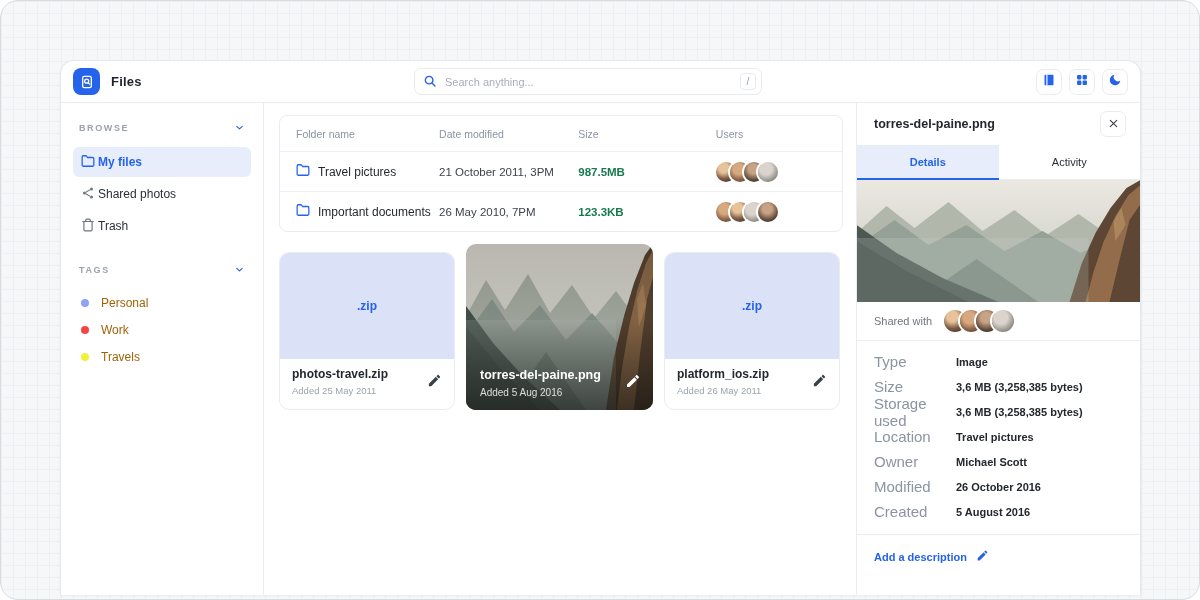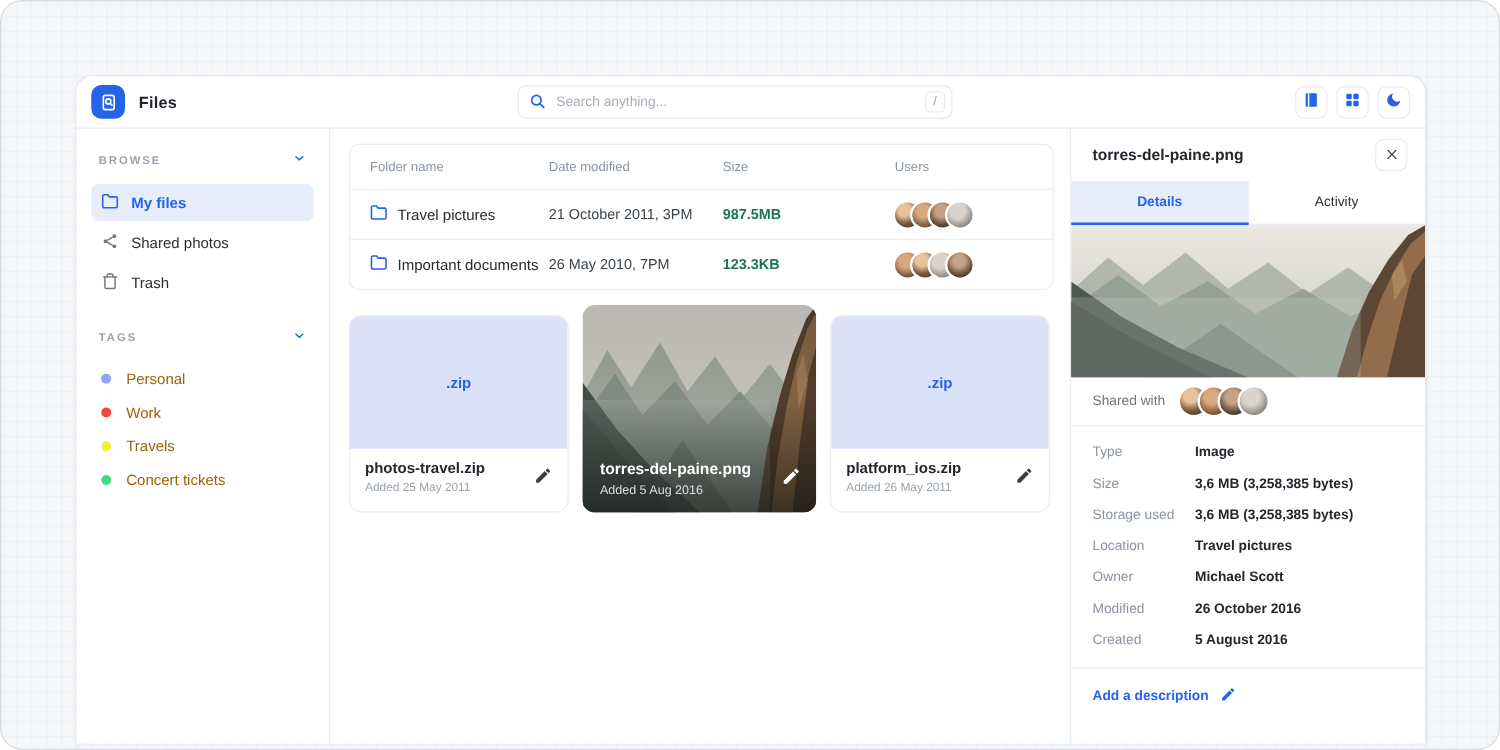--- a/index.html
+++ b/index.html
@@ -24,21 +24,21 @@
   .hdr-actions { margin-left:auto; display:flex; gap:7px; }
   .icon-btn { width:26px; height:26px; border:1px solid #e9ecf1; border-radius:7px; background:#fff; display:flex; align-items:center; justify-content:center; cursor:pointer; }
 
   
   .bd { flex:1; display:flex; min-height:0; }
 
   
   .side { width:203px; flex:0 0 203px; border-right:1px solid #e9ecf1; padding:14px 12px; }
   .sec-hd { display:flex; align-items:center; justify-content:space-between; padding:2px 6px; margin-bottom:8px; }
   .sec-lbl { font-size:9px; font-weight:700; letter-spacing:1.6px; color:#99a2ad; }
-  .nav-item { display:flex; align-items:center; gap:10px; height:30px; padding:0 8px; border-radius:6px; font-size:12px; color:#2a2f36; cursor:pointer; margin-bottom:2px; }
+  .nav-item { display:flex; align-items:center; gap:3px; height:30px; padding:0 8px; border-radius:6px; font-size:12px; color:#2a2f36; cursor:pointer; margin-bottom:2px; }
   .nav-item.active { background:#e7edfb; color:#2563eb; font-weight:700; }
   .tags { margin-top:18px; }
   .tag-item { display:flex; align-items:center; gap:12px; height:27px; padding:0 8px; font-size:12px; color:#a16207; cursor:pointer; }
   .dot { width:8px; height:8px; border-radius:50%; flex:0 0 8px; }
 
   
   .main { flex:1; padding:12px 13px 0 15px; min-width:0; }
   .tbl { border:1px solid #e9ecf1; border-radius:8px; overflow:hidden; background:#fff; }
   .trow { display:grid; grid-template-columns:26.2% 25.5% 25.2% auto; align-items:center; padding:0 0 0 16px; }
   .thead { height:35px; }
@@ -80,21 +80,21 @@
   .p-tabs { display:flex; height:35px; flex:0 0 35px; }
   .p-tab { flex:1; display:flex; align-items:center; justify-content:center; font-size:11px; color:#2a2f36; border-bottom:1px solid #e9ecf1; cursor:pointer; }
   .p-tab.active { background:#e7edfb; color:#2563eb; font-weight:700; border-bottom:2px solid #2563eb; }
   .p-img { height:122px; flex:0 0 122px; overflow:hidden; }
   .p-img svg { width:100%; height:100%; display:block; }
   .p-shared { display:flex; align-items:center; gap:12px; padding:8px 17px; border-bottom:1px solid #e9ecf1; }
   .p-shared-lbl { font-size:11px; color:#6e7680; }
   .p-shared .av { width:22px; height:22px; }
   .p-details { padding:8px 17px 10px; border-bottom:1px solid #e9ecf1; }
   .d-row { display:flex; align-items:center; height:25px; }
-  .d-lbl { width:82px; flex:0 0 82px; font-size:11px; color:#8b94a1; }
+  .d-lbl { width:82px; flex:0 0 82px; font-size:15px; color:#8b94a1; }
   .d-val { font-size:11px; color:#23272e; font-weight:600; }
   .p-adddesc { display:flex; align-items:center; gap:9px; padding:14px 17px; cursor:pointer; }
   .p-adddesc span { font-size:11px; font-weight:700; color:#2563eb; }
 </style>
 </head>
 <body>
 
 <div class="frame">
   <div class="window">
 
@@ -203,24 +203,20 @@
             <span class="dot" style="background: rgb(141, 164, 244);"></span>
             <span>Personal</span>
           </div>
           <div class="tag-item">
             <span class="dot" style="background: rgb(246, 68, 68);"></span>
             <span>Work</span>
           </div>
           <div class="tag-item">
             <span class="dot" style="background: rgb(242, 239, 58);"></span>
             <span>Travels</span>
-          </div>
-          <div class="tag-item">
-            <span class="dot" style="background: rgb(59, 220, 140);"></span>
-            <span>Concert tickets</span>
           </div>
         </div>
       </div>
 
       <div class="main">
         <div class="tbl">
           <div class="trow thead">
             <span>Folder name</span>
             <span>Date modified</span>
             <span>Size</span>

